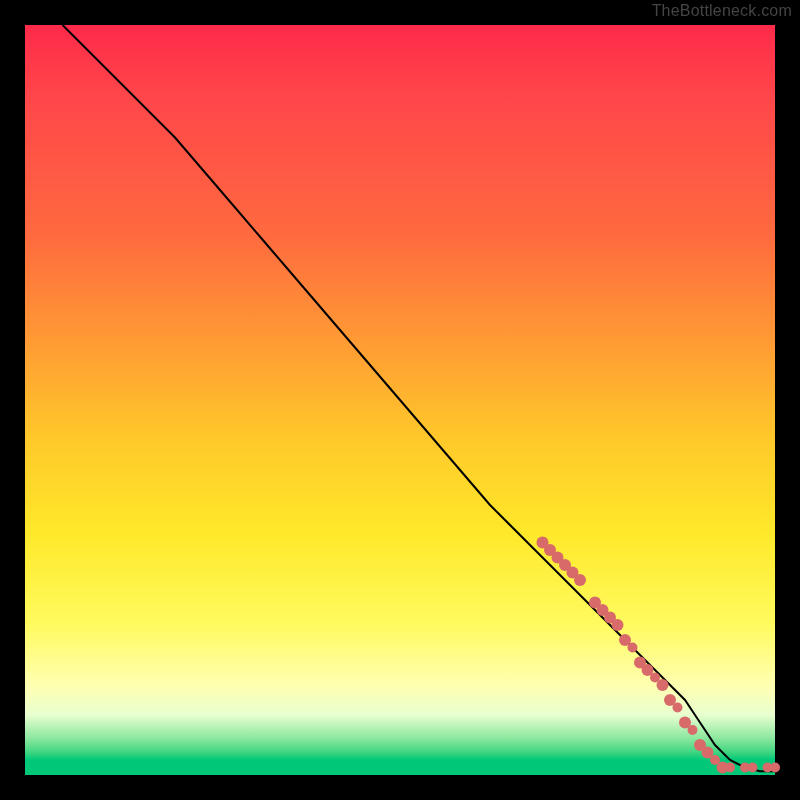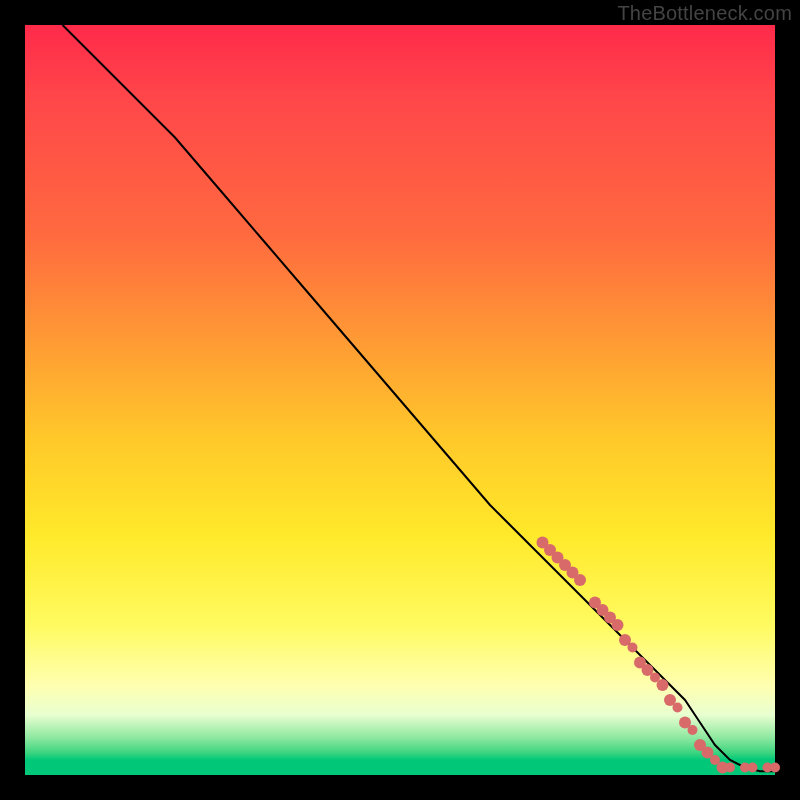--- a/index.html
+++ b/index.html
@@ -9,21 +9,21 @@
     background: #000;
     position: relative;
     font-family: Arial, Helvetica, sans-serif;
     overflow: hidden;
   }
   .watermark {
     position: absolute;
     top: 2px;
     right: 8px;
     color: #444;
-    font-size: 20px;
+    font-size: 16px;
     font-weight: 500;
     z-index: 100;
     letter-spacing: 0.2px;
   }
   .plot-area {
     position: absolute;
     top: 25px;
     left: 25px;
     width: 750px;
     height: 750px;

